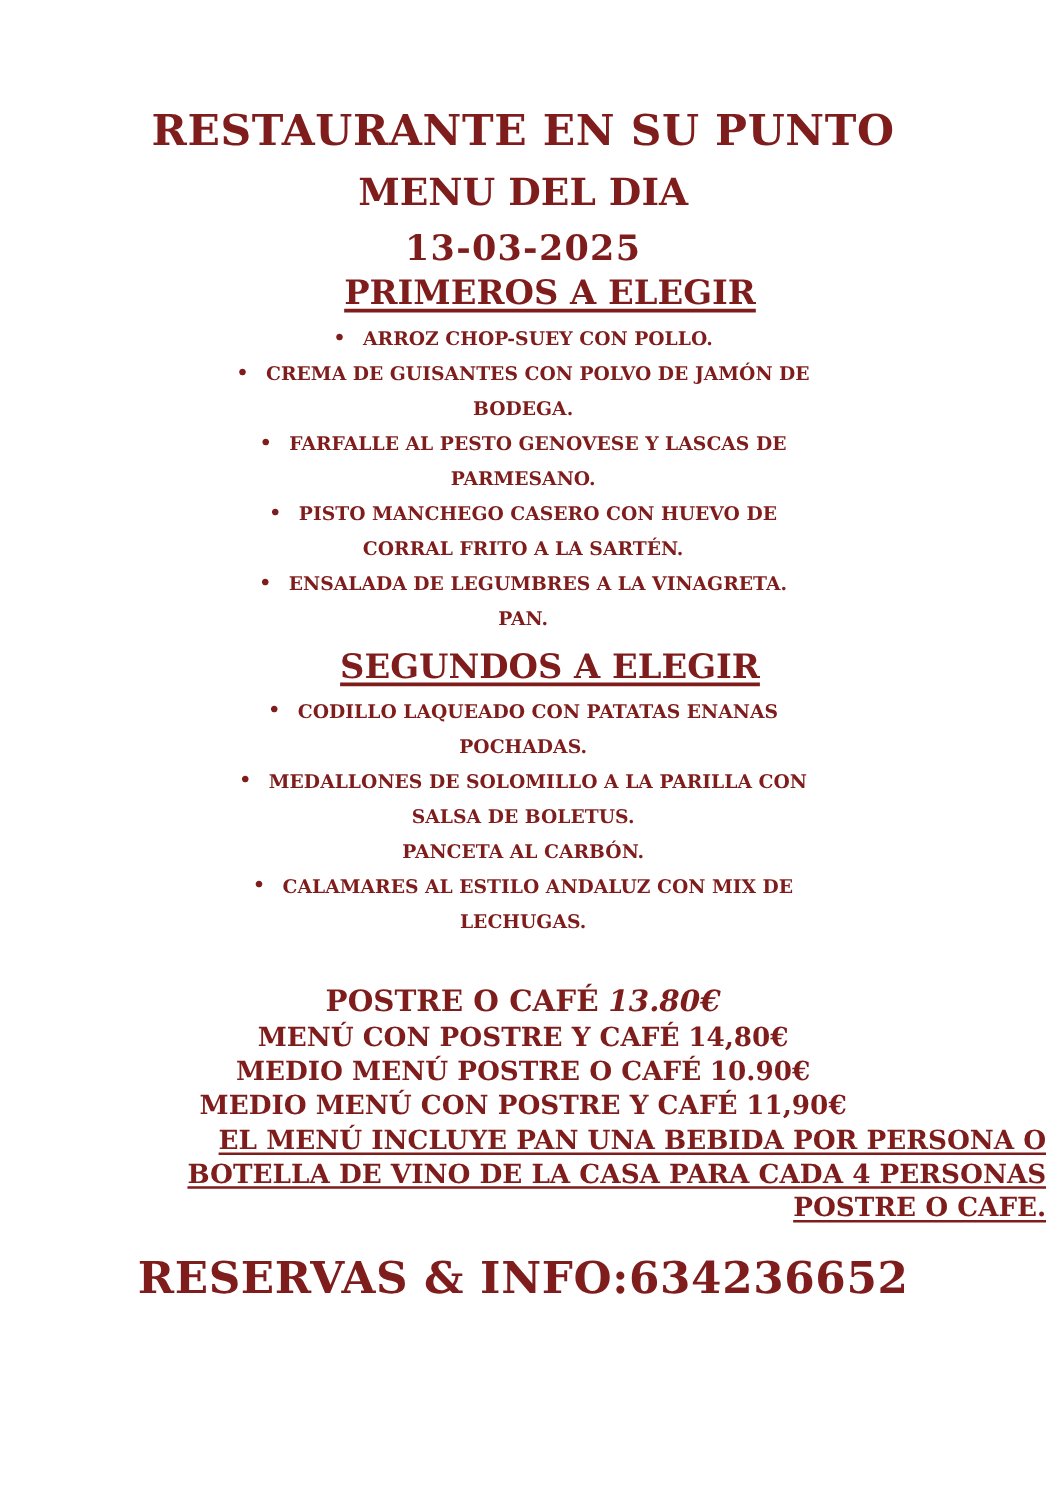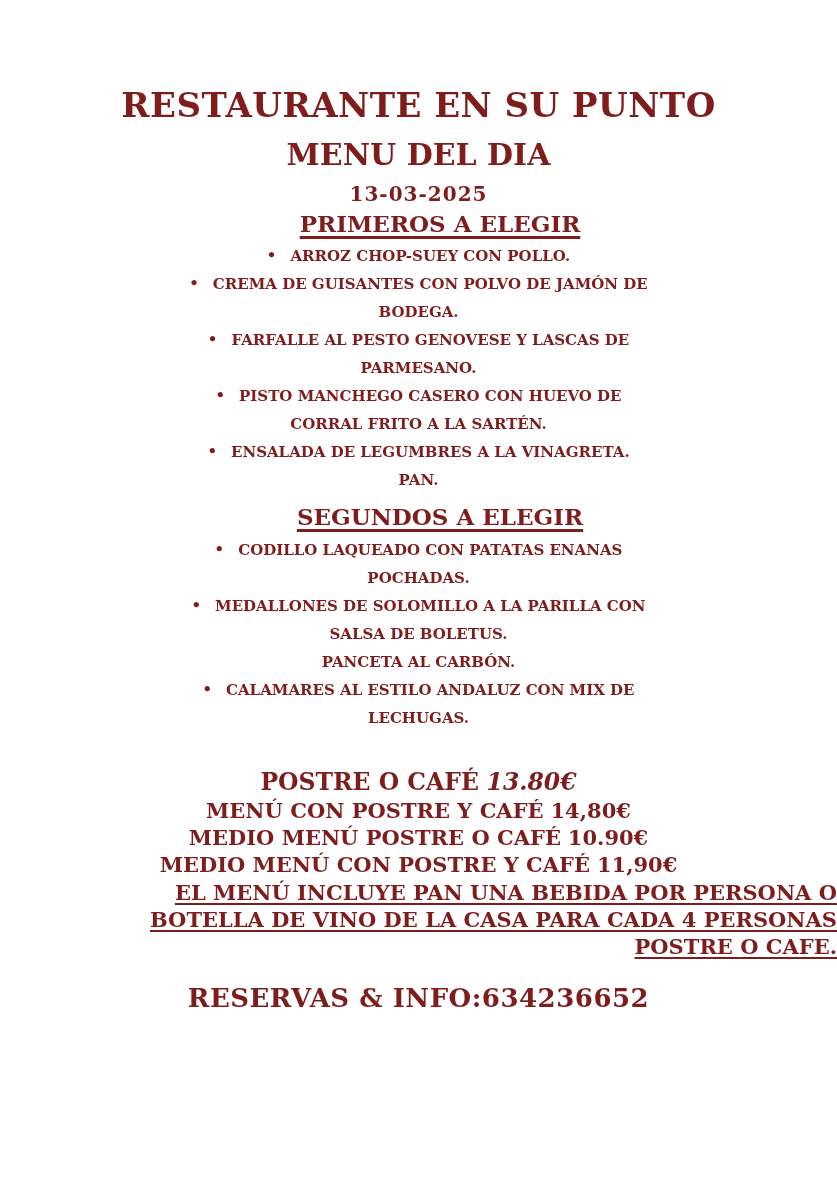--- a/index.html
+++ b/index.html
@@ -25,27 +25,27 @@
     margin: 0;
     padding-top: 74px;
     letter-spacing: 0.5px;
   }
   .menu-title {
     font-size: 30px;
     line-height: 1.15;
     margin: 13px 0 0 0;
   }
   .menu-date {
-    font-size: 20px;
+    font-size: 28px;
     line-height: 1.2;
     margin-top: 9px;
     letter-spacing: 1px;
   }
   .section-title {
-    font-size: 23px;
+    font-size: 27px;
     line-height: 1.2;
     margin: 4px 0 0 0;
     text-decoration: underline;
     text-decoration-thickness: 2.5px;
     text-underline-offset: 4px;
     padding-left: 43px;
   }
   .section-title.segundos {
     margin-top: 9px;
   }
@@ -81,21 +81,21 @@
   .price-value.italic { font-style: italic; }
   .conditions { margin-top: 1px; text-align: right; }
   .conditions-line {
     font-size: 21px;
     line-height: 27px;
     text-decoration: underline;
     text-decoration-thickness: 2px;
     text-underline-offset: 3px;
   }
   .reservations {
-    font-size: 26px;
+    font-size: 35px;
     line-height: 1.2;
     margin-top: 23px;
     letter-spacing: 0.5px;
   }
 </style>
 </head>
 <body>
 
 <div class="page">
 

